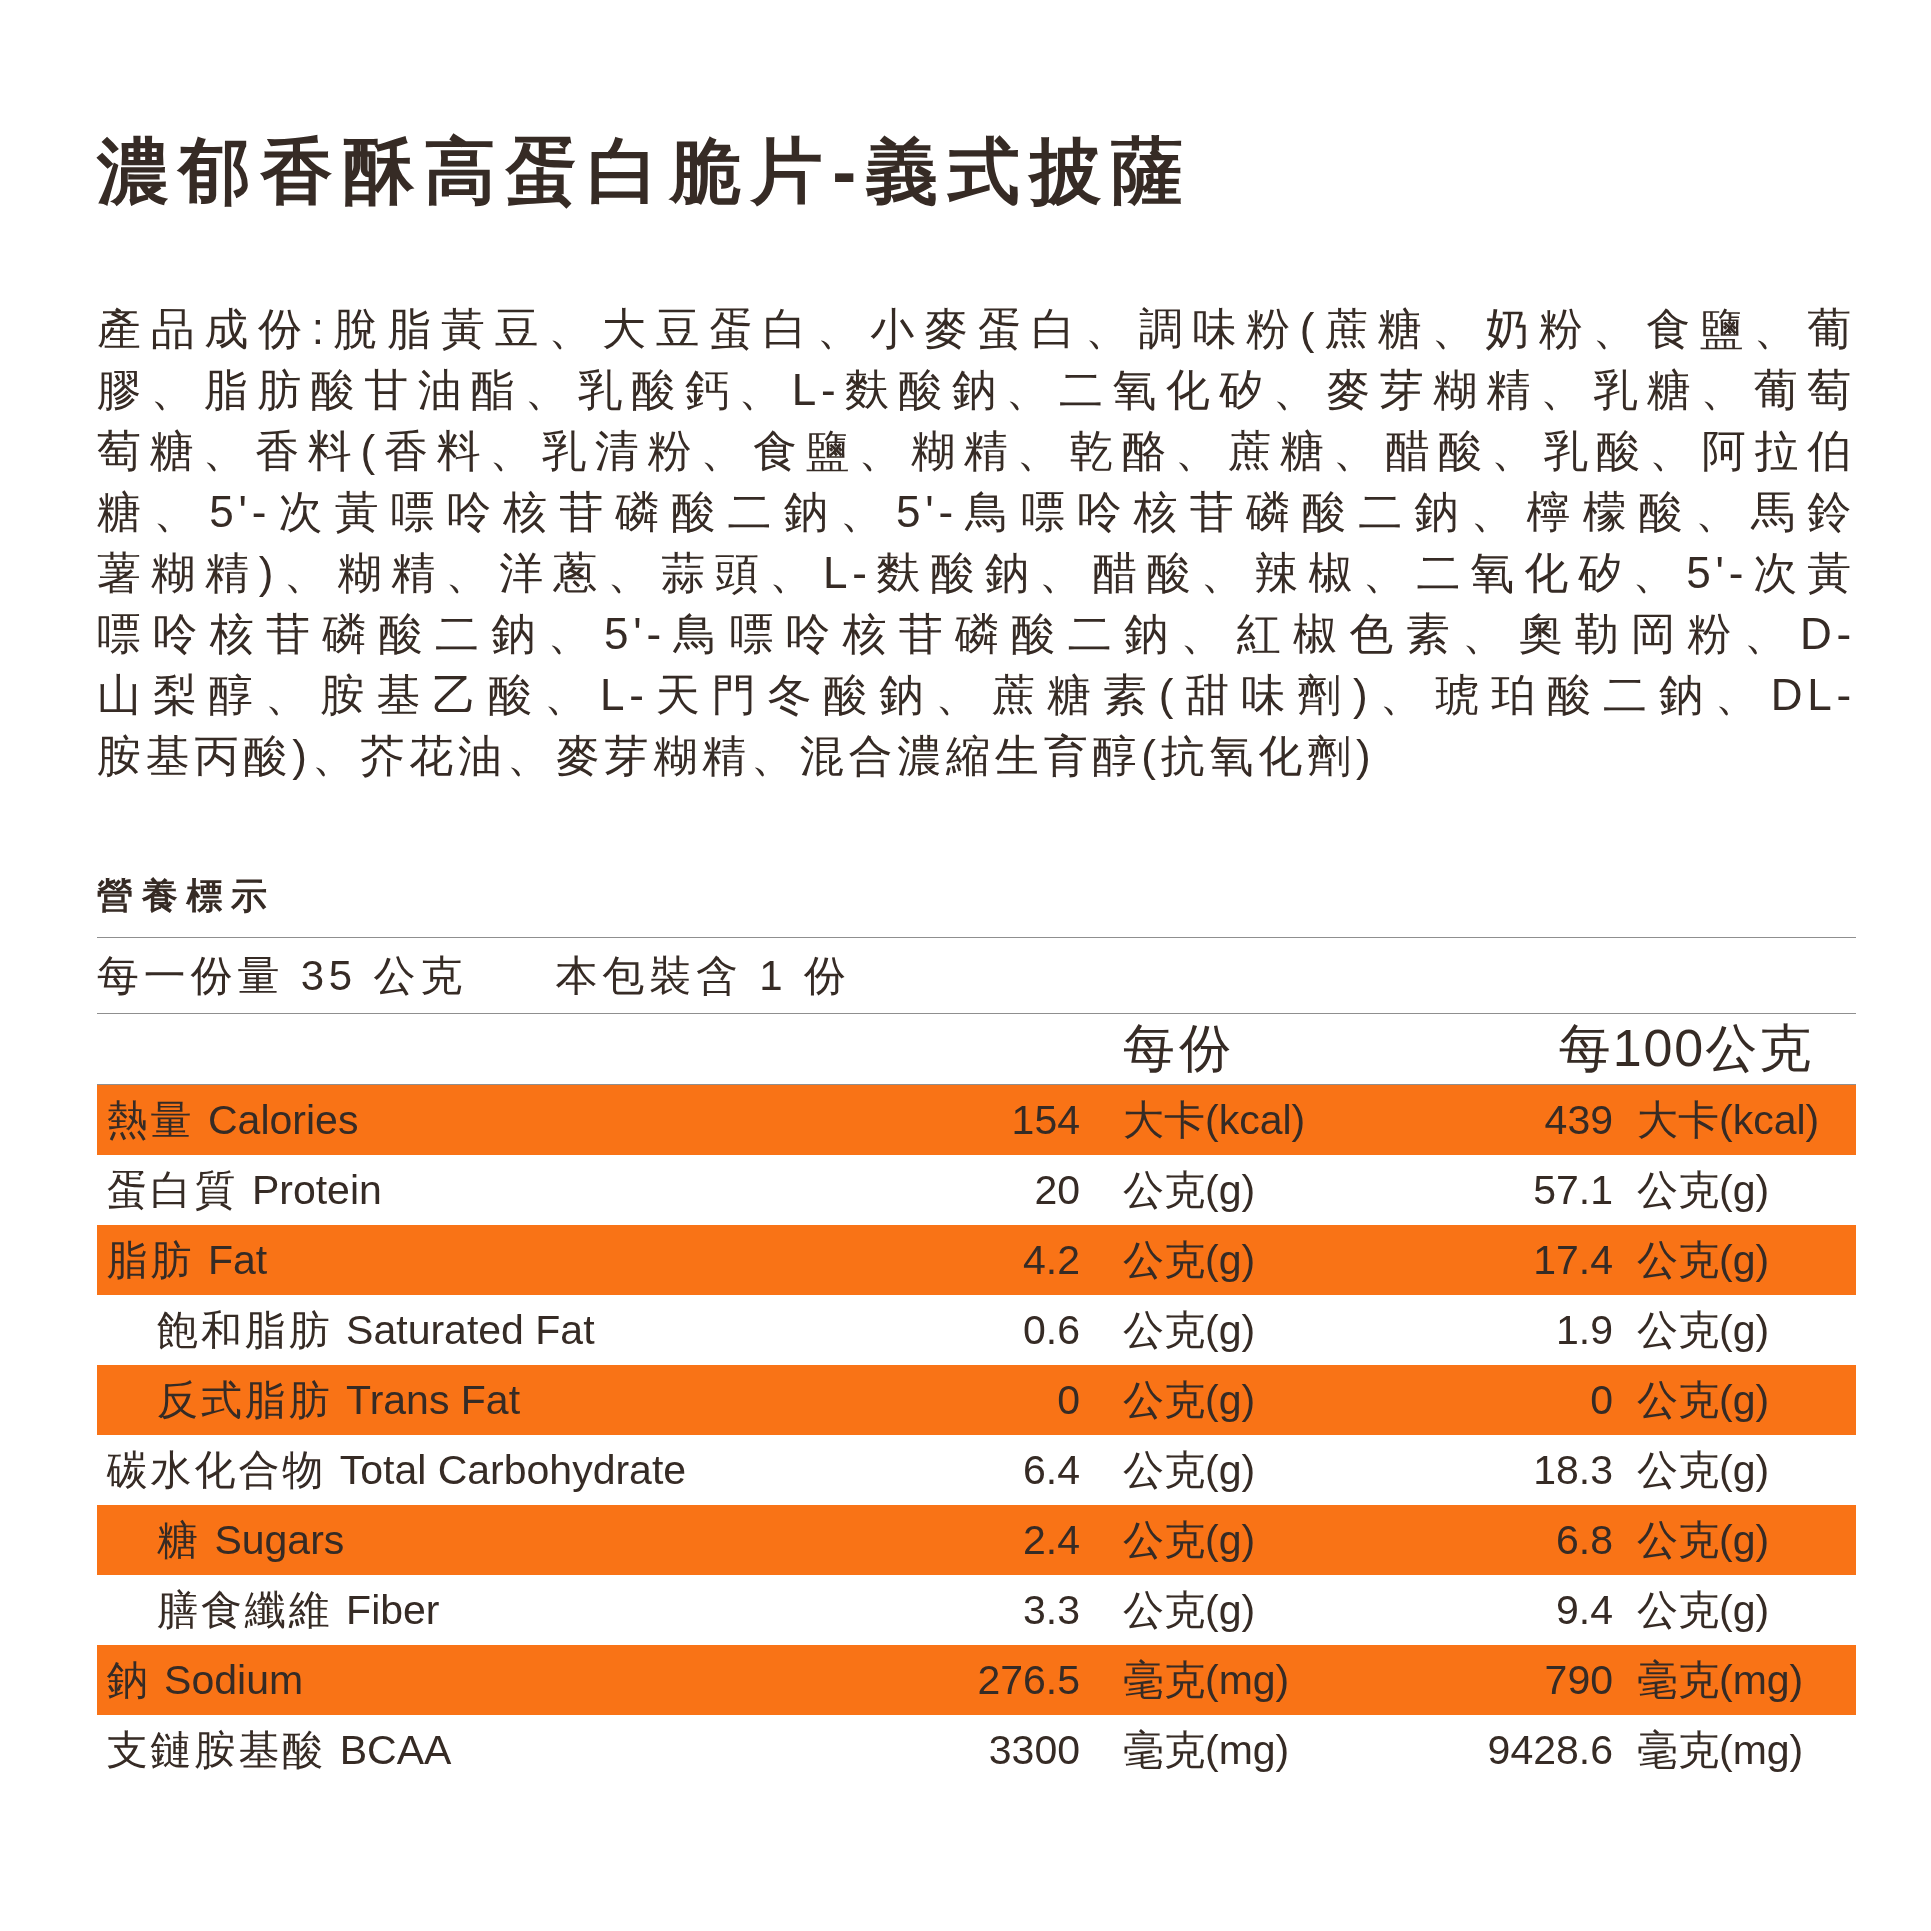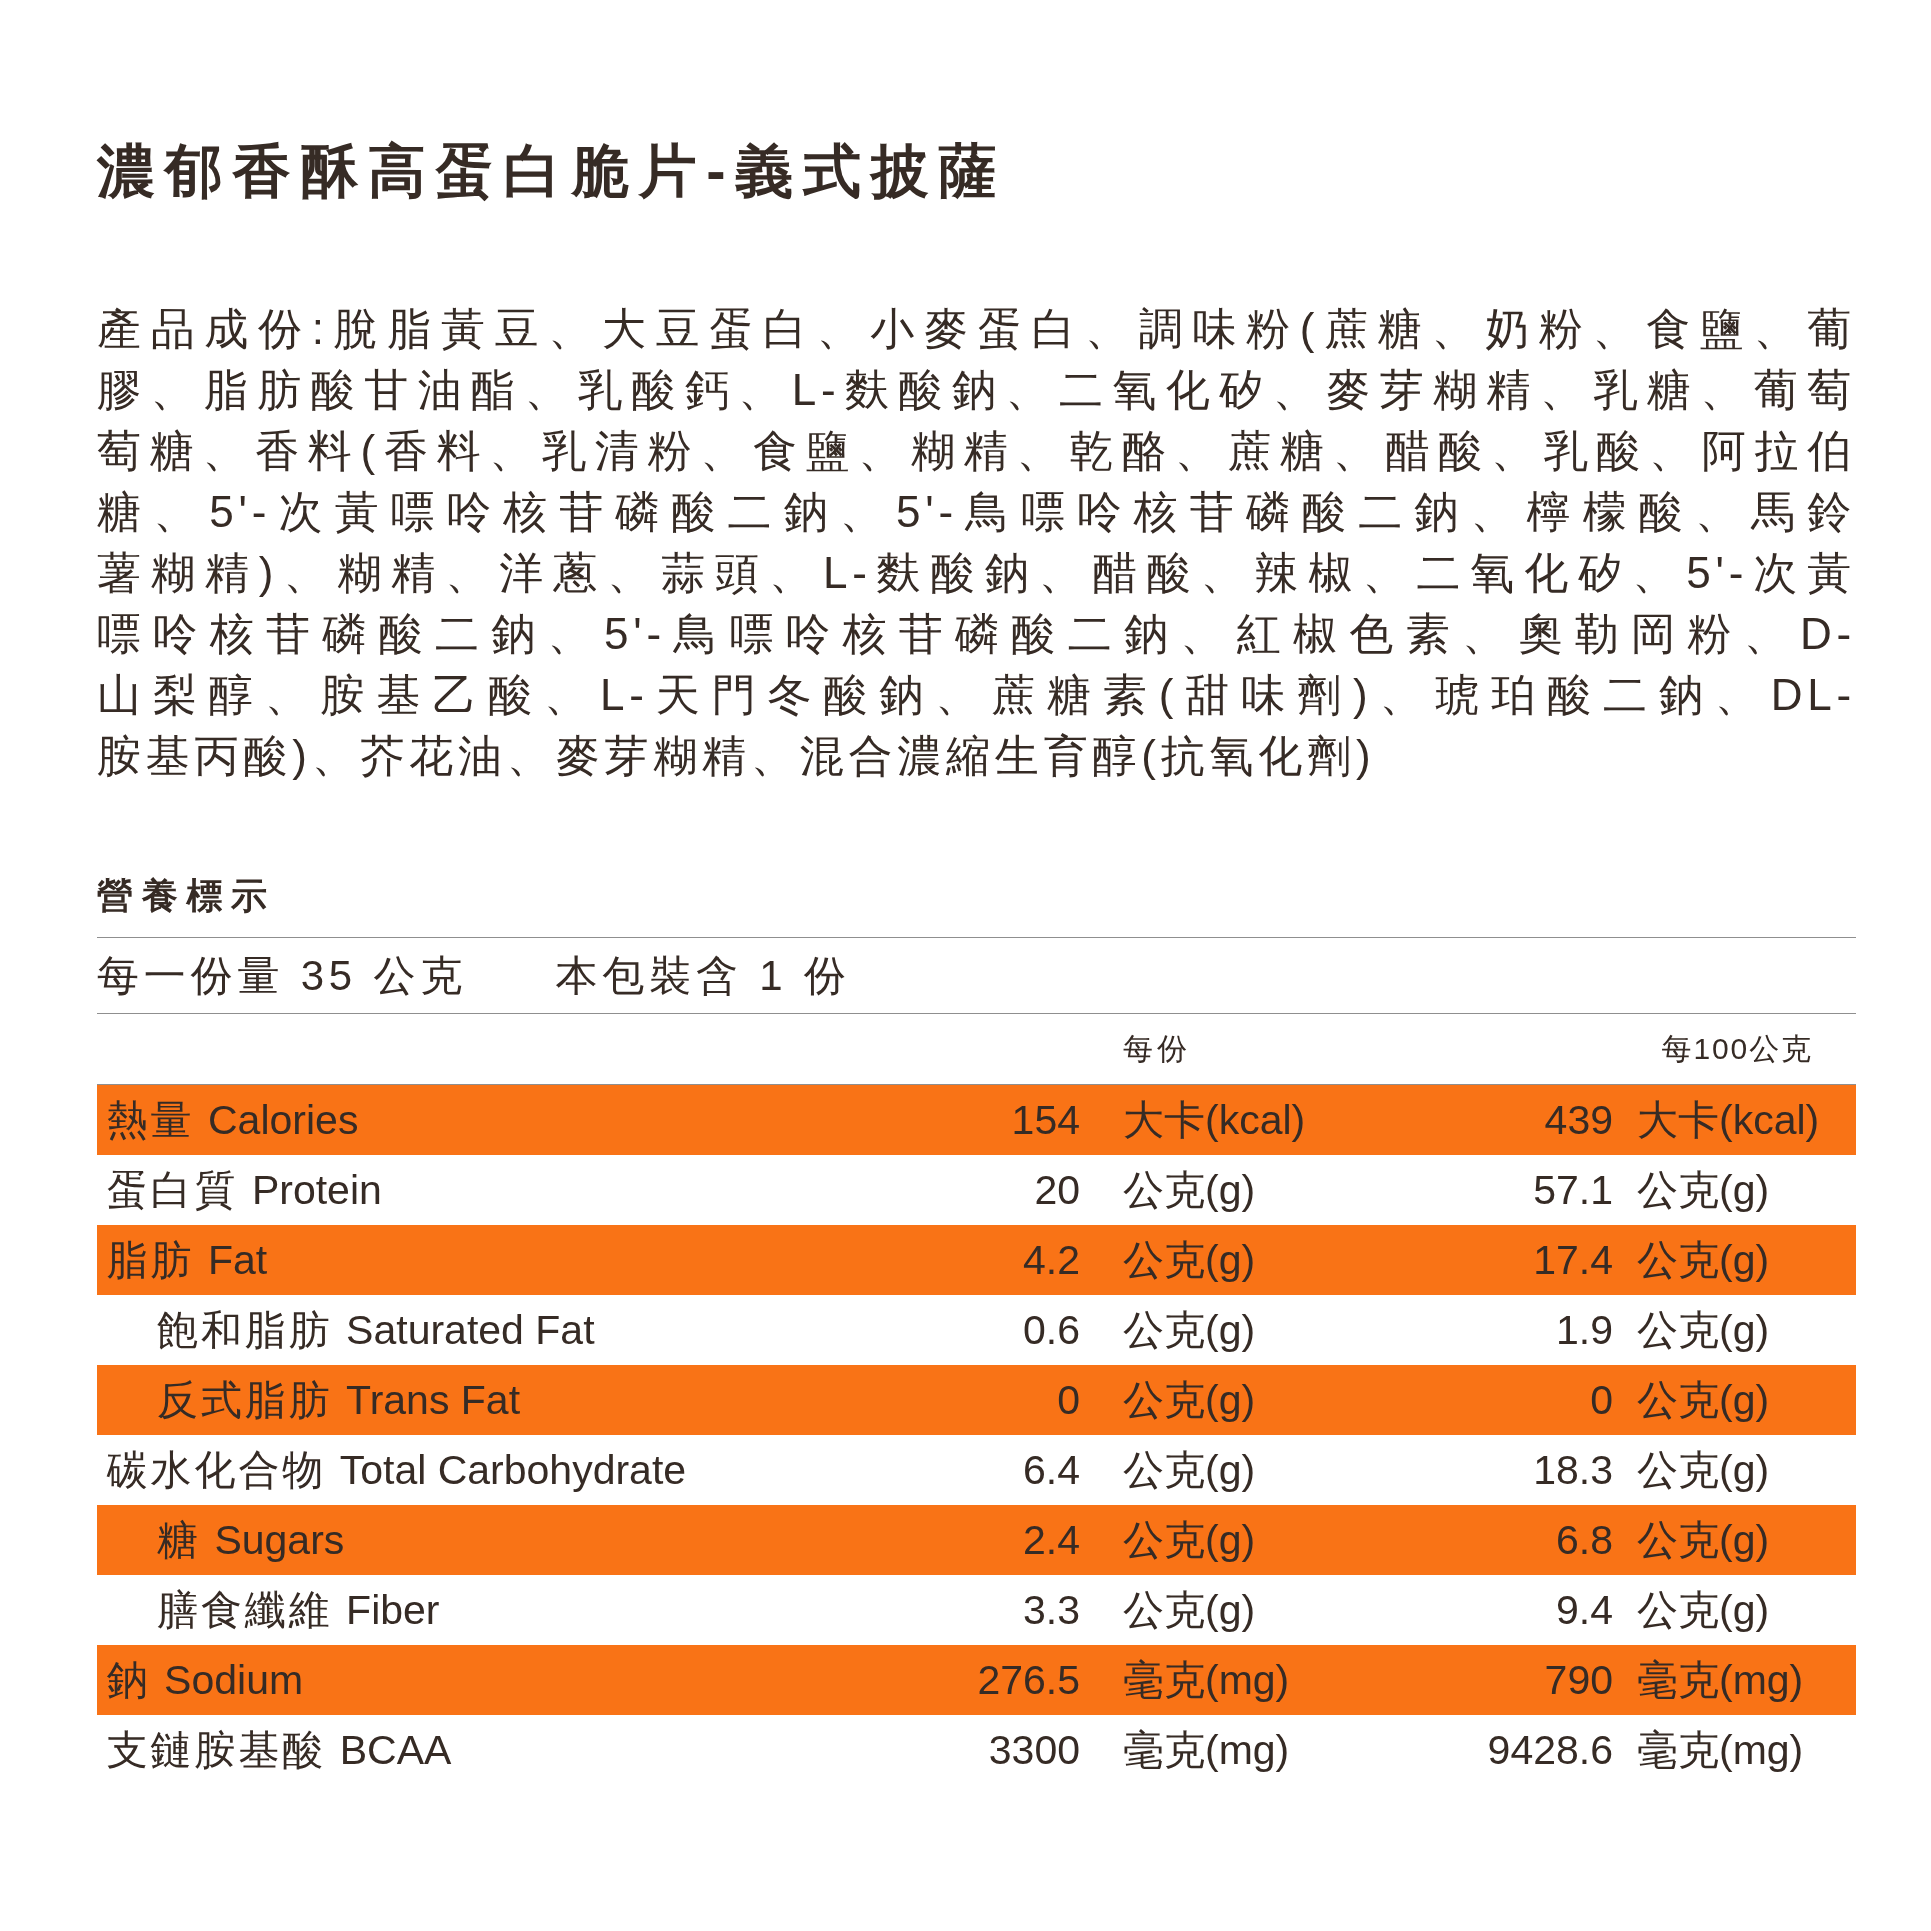--- a/index.html
+++ b/index.html
@@ -11,21 +11,21 @@
     overflow:hidden;
   }
   .content {
     margin-left:97px;
     width:1759px;
     padding-top:141px;
     box-sizing:border-box;
   }
   .product-title {
     margin:0;
-    font-size:58px;
+    font-size:72px;
     line-height:60px;
     font-weight:700;
     letter-spacing:9.7px;
     white-space:nowrap;
   }
   .ingredients {
     margin-top:97px;
     font-size:44px;
   }
   .ing-line {
@@ -59,21 +59,21 @@
   }
   .serving-size { margin-right:72px; }
   .ntable { width:100%; }
   .nheader, .nrow {
     display:grid;
     grid-template-columns:734px 249px 350px 183px 243px;
     align-items:center;
     height:70px;
   }
   .nheader {
-    font-size:30px;
+    font-size:52px;
     border-bottom:1.9px solid #8f8f8f;
   }
   .col-per-serving {
     grid-column:3;
     padding-left:43px;
     letter-spacing:3.9px;
   }
   .col-per-100g {
     grid-column:4 / 6;
     text-align:right;

